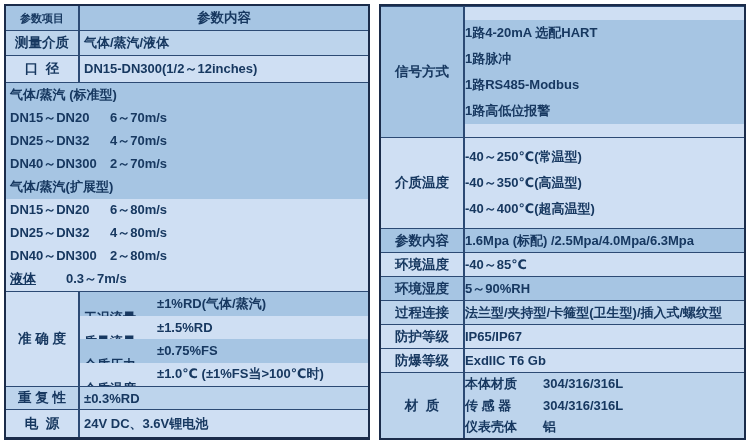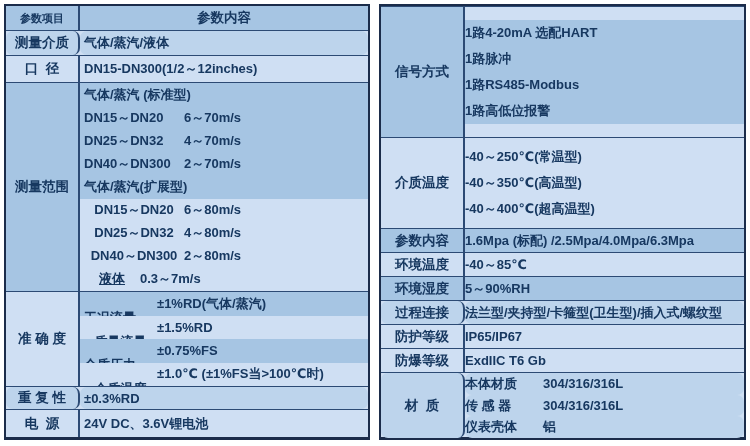--- a/index.html
+++ b/index.html
@@ -50,22 +50,22 @@
   }
   .t-left .line{padding-left:4px;}
   .t-right .line{padding-left:0;}
   .line .k{flex:none;display:inline-block;}
   .t-left .line .k{width:100px;}
   .t-left [data-name="group-accuracy"] .line .k{width:73px;margin-top:29px;}
   .t-left .line.narrow .k{width:56px;text-decoration:underline;}
   .t-right .line .k{width:78px;}
   
   .shade-a{background:var(--sa);}
-  .shade-b{background:var(--sb);border-radius:7px;}
-  .shade-c{background:var(--sc);text-align:center;}
+  .shade-b{background:var(--sb);}
+  .shade-c{background:var(--sc);}
   
   [data-name="group-measured-medium"]{height:24px;}
   [data-name="group-diameter"]{height:26px;}
   [data-name="group-measuring-range"]{height:208px;}
   [data-name="group-accuracy"]{height:94px;}
   [data-name="group-repeatability"]{height:22px;}
   [data-name="group-power-supply"]{height:27px;}
   [data-name="group-signal-mode"]{height:130px;}
   [data-name="group-signal-mode"] .lines{padding:13px 0;}
   [data-name="group-medium-temperature"]{height:90px;}
@@ -95,21 +95,20 @@
             <div class="line shade-b" data-name="spec-line">气体/蒸汽/液体</div>
           </div>
         </div>
         <div class="group" data-name="group-diameter">
           <div class="label-cell shade-c" data-name="group-label-diameter">口  径</div>
           <div class="lines" data-name="group-lines">
             <div class="line shade-c" data-name="spec-line">DN15-DN300(1/2～12inches)</div>
           </div>
         </div>
         <div class="group" data-name="group-measuring-range">
-          <div class="label-cell shade-a" data-name="group-label-measuring-range">测量范围</div>
           <div class="lines" data-name="group-lines">
             <div class="line shade-a" data-name="spec-line">气体/蒸汽 (标准型)</div>
             <div class="line shade-a" data-name="spec-line"><span class="k" data-name="spec-line-key">DN15～DN20</span><span class="v" data-name="spec-line-value">6～70m/s</span></div>
             <div class="line shade-a" data-name="spec-line"><span class="k" data-name="spec-line-key">DN25～DN32</span><span class="v" data-name="spec-line-value">4～70m/s</span></div>
             <div class="line shade-a" data-name="spec-line"><span class="k" data-name="spec-line-key">DN40～DN300</span><span class="v" data-name="spec-line-value">2～70m/s</span></div>
             <div class="line shade-a" data-name="spec-line">气体/蒸汽(扩展型)</div>
             <div class="line shade-c" data-name="spec-line"><span class="k" data-name="spec-line-key">DN15～DN20</span><span class="v" data-name="spec-line-value">6～80m/s</span></div>
             <div class="line shade-c" data-name="spec-line"><span class="k" data-name="spec-line-key">DN25～DN32</span><span class="v" data-name="spec-line-value">4～80m/s</span></div>
             <div class="line shade-c" data-name="spec-line"><span class="k" data-name="spec-line-key">DN40～DN300</span><span class="v" data-name="spec-line-value">2～80m/s</span></div>
             <div class="line shade-c narrow" data-name="spec-line"><span class="k" data-name="spec-line-key">液体</span><span class="v" data-name="spec-line-value">0.3～7m/s</span></div>

